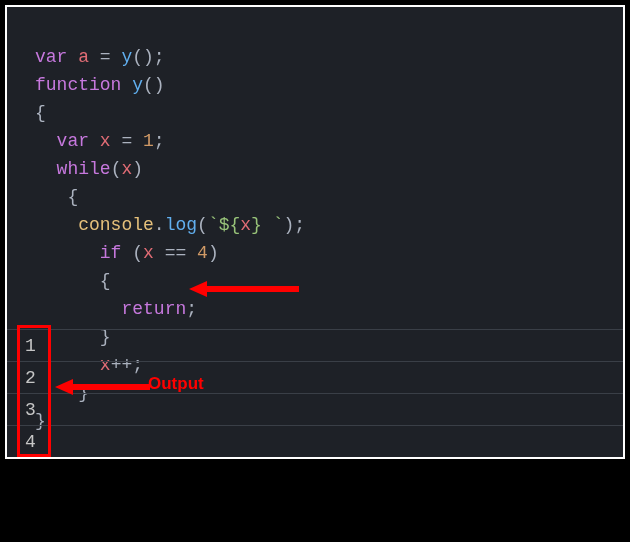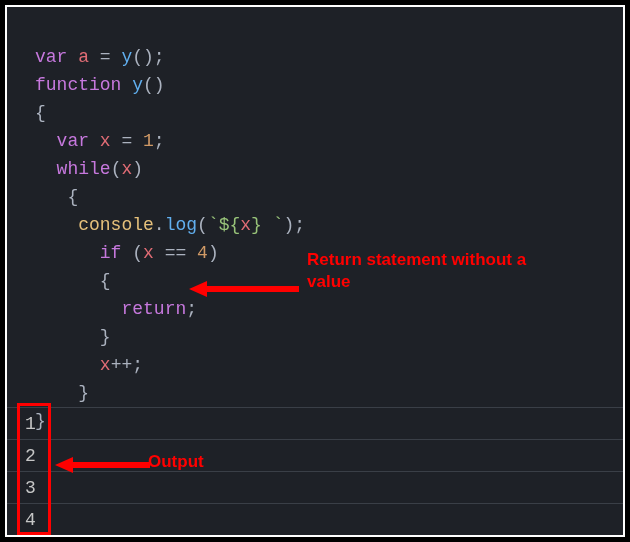--- a/index.html
+++ b/index.html
@@ -8,21 +8,21 @@
       width: 630px;
       height: 542px;
       font-family: Consolas, 'Courier New', monospace;
       font-size: 18px;
       line-height: 28px;
       overflow: hidden;
     }
     .frame {
       border: 2px solid #fff;
       width: 620px;
-      height: 532px;
+      height: 454px;
       margin: 5px;
       background: #1e2127;
       position: relative;
     }
     .code-area {
       padding: 8px 0 8px 28px;
       color: #abb2bf;
       white-space: pre;
       position: relative;
     }
@@ -86,21 +86,20 @@
 <span>    </span><span class="method-obj">console</span><span class="plain">.</span><span class="method-fn">log</span><span class="plain">(</span><span class="templ">`</span><span class="templ">${</span><span class="templ-var">x</span><span class="templ">}</span><span class="templ"> </span><span class="templ">`</span><span class="plain">);</span>
 <span>      </span><span class="kw">if</span><span class="plain"> (</span><span class="ident">x</span><span class="plain"> == </span><span class="num">4</span><span class="plain">)</span>
 <span>      </span><span class="plain">{</span>
 <span>        </span><span class="kw">return</span><span class="plain">;</span>
 <span>      </span><span class="plain">}</span>
 <span>      </span><span class="ident">x</span><span class="plain">++;</span>
 <span>    </span><span class="plain">}</span>
 <span class="plain">}</span>
   </div>
 
-  <div class="annotation" style="top:242px; left:300px; width:260px;">Return statement without a value</div>
   <div class="arrow" style="top:274px; left:182px;">
     <svg width="110" height="16">
         <polygon points="0,8 18,0 18,5 110,5 110,11 18,11 18,16" fill="#ff0000"></polygon>
       </svg>
   </div>
 
   <div class="output-area">
     <div class="out-row">1</div>
     <div class="out-row">2</div>
     <div class="out-row">3</div>

